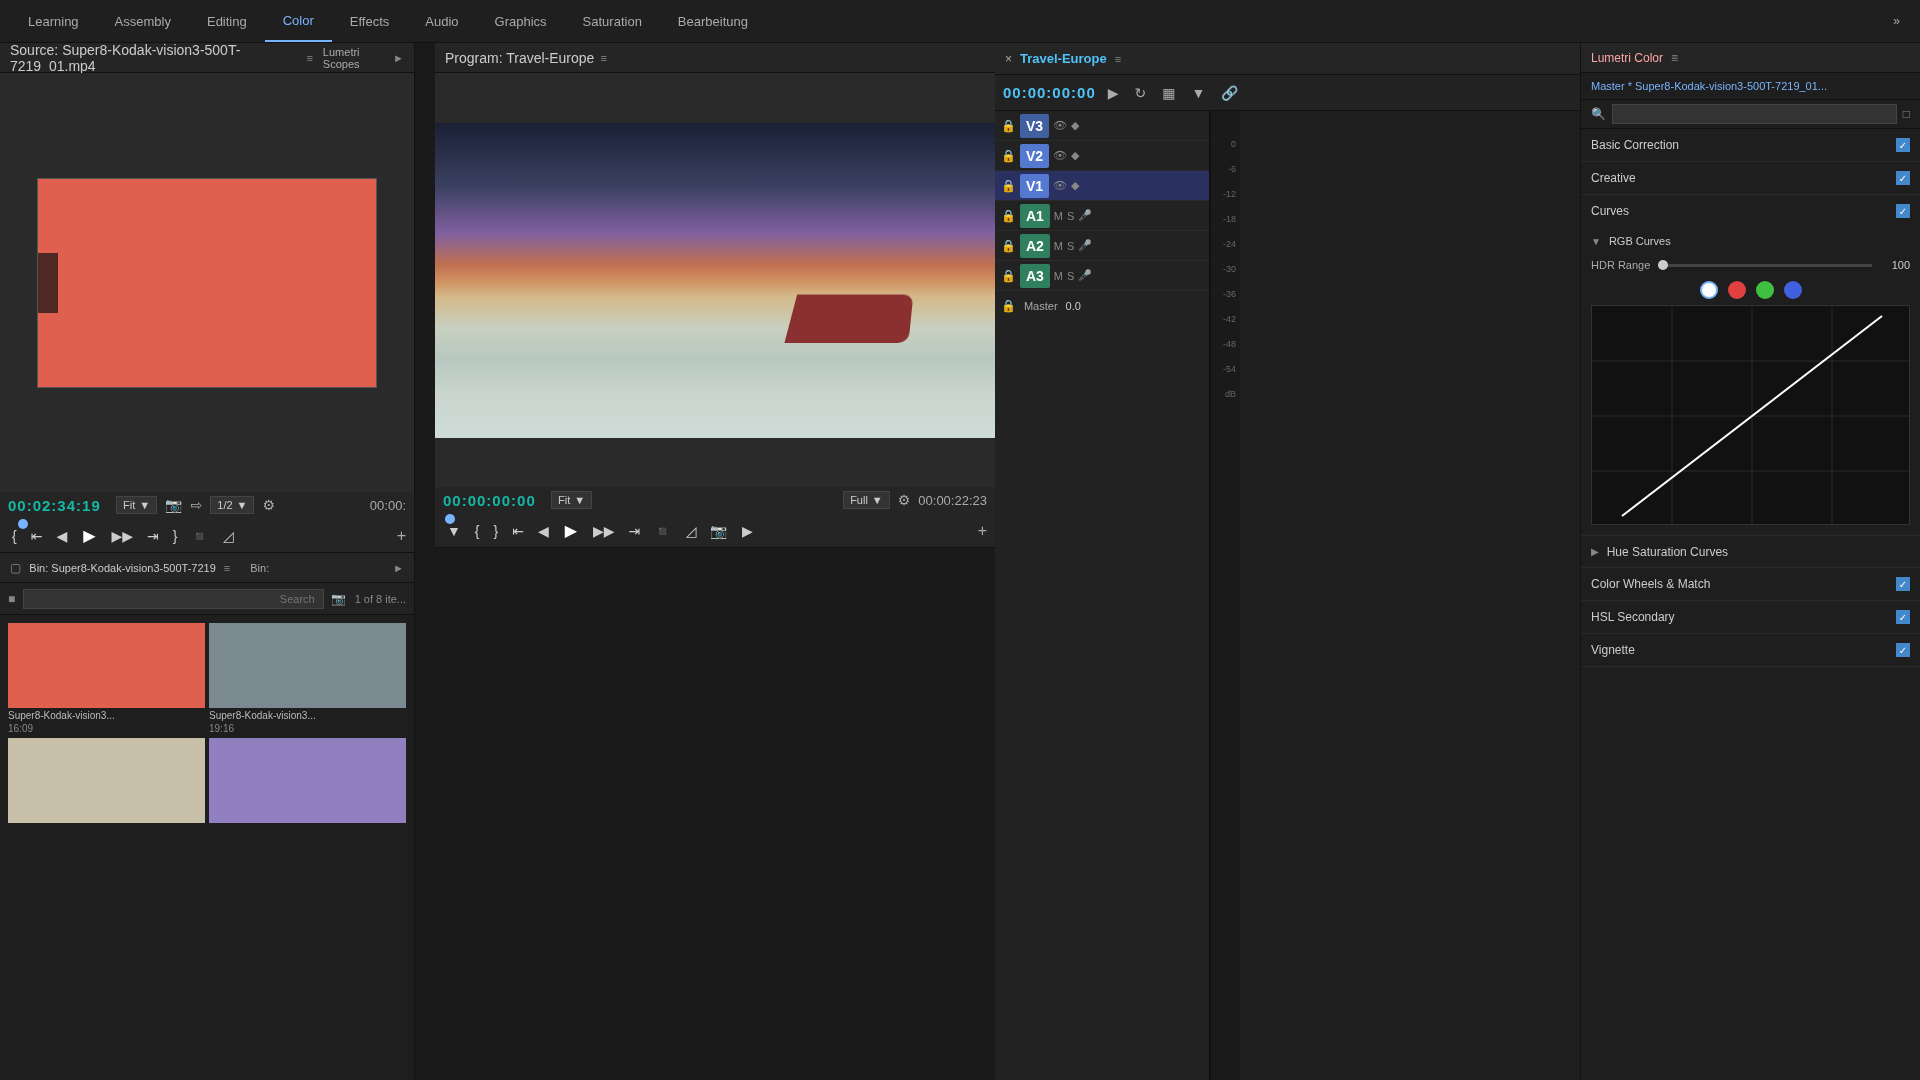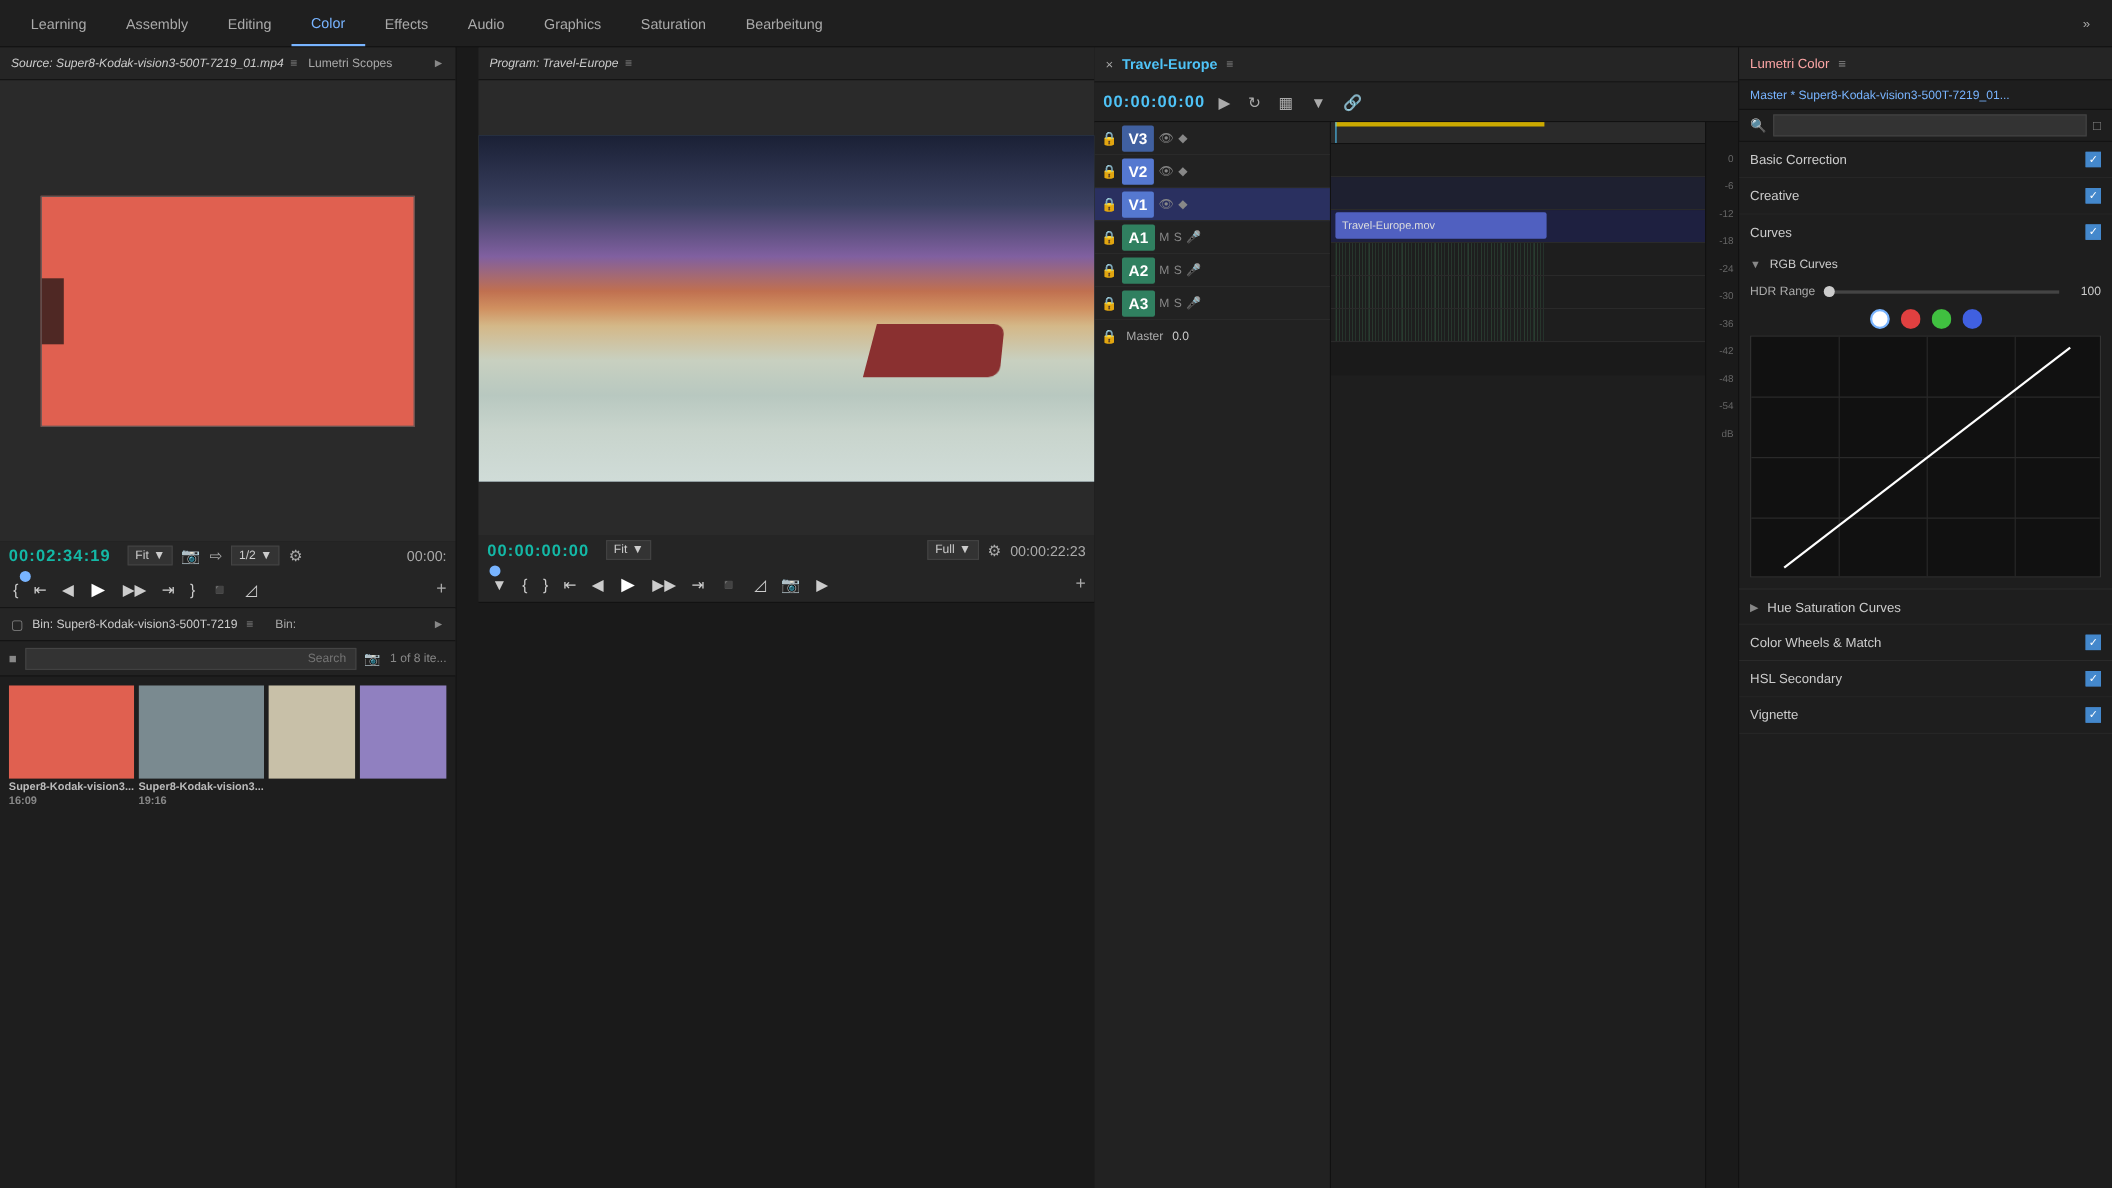--- a/index.html
+++ b/index.html
@@ -74,21 +74,21 @@
       height: 30px;
       background: #252525;
       display: flex;
       align-items: center;
       padding: 0 10px;
       font-size: 11px;
       color: #aaa;
       border-bottom: 1px solid #111;
       flex-shrink: 0;
     }
-    .panel-header-title { color: #ccc; font-size: 11px; font-style: italic; }
+    .panel-header-title { color: #ccc; font-size: 14px; }
     .panel-header-icon { margin-left: 6px; color: #888; cursor: pointer; }
     .panel-header-arrow { margin-left: auto; cursor: pointer; color: #888; }
 
     .source-video-area {
       flex: 1;
       background: #2a2a2a;
       display: flex;
       align-items: center;
       justify-content: center;
       position: relative;
@@ -211,26 +211,25 @@
       color: #ccc;
       padding: 3px 8px;
       font-size: 11px;
       flex: 1;
       text-align: right;
     }
     .bin-count { color: #888; font-size: 11px; margin-left: auto; }
     .bin-grid {
       flex: 1;
       display: grid;
-      grid-template-columns: repeat(4, 1fr);
+      grid-template-columns: repeat(2, 1fr);
       gap: 4px;
       padding: 8px;
       overflow-y: auto;
       align-content: start;
-      font-weight: bold;
     }
     .bin-item {
       display: flex;
       flex-direction: column;
       gap: 2px;
       cursor: pointer;
     }
     .bin-thumb {
       width: 100%;
       height: 85px;
@@ -849,46 +848,20 @@
             <span class="track-icon">M</span>
             <span class="track-icon">S</span>
             <span class="track-icon">🎤</span>
           </div>
           <div class="master-row">
             <span style="color:#888;font-size:12px;">🔒</span>
             <span class="master-label">Master</span>
             <span class="master-val">0.0</span>
           </div>
         </div>
-        <div class="timeline-tracks-right">
-          <div class="timeline-ruler">
-            <div class="playhead-line"></div>
-
-            <div style="position:absolute;left:4px;top:0;height:4px;width:190px;background:#ccaa00;"></div>
-          </div>
-          <div class="track-content-rows">
-            <div class="track-content-row"></div>
-            <div class="track-content-row v2"></div>
-            <div class="track-content-row" style="background:#1e2040;">
-              <div class="clip-block">
-                <span>Travel-Europe.mov</span>
-              </div>
-            </div>
-            <div class="track-content-row">
-              <div class="waveform-bar"></div>
-            </div>
-            <div class="track-content-row">
-              <div class="waveform-bar"></div>
-            </div>
-            <div class="track-content-row">
-              <div class="waveform-bar"></div>
-            </div>
-            <div class="master-row" style="height:30px;background:#1a1a1a;"></div>
-          </div>
-        </div>
 
         <div class="tl-right-scale">
           <div class="scale-item">0</div>
           <div class="scale-item">-6</div>
           <div class="scale-item">-12</div>
           <div class="scale-item">-18</div>
           <div class="scale-item">-24</div>
           <div class="scale-item">-30</div>
           <div class="scale-item">-36</div>
           <div class="scale-item">-42</div>

